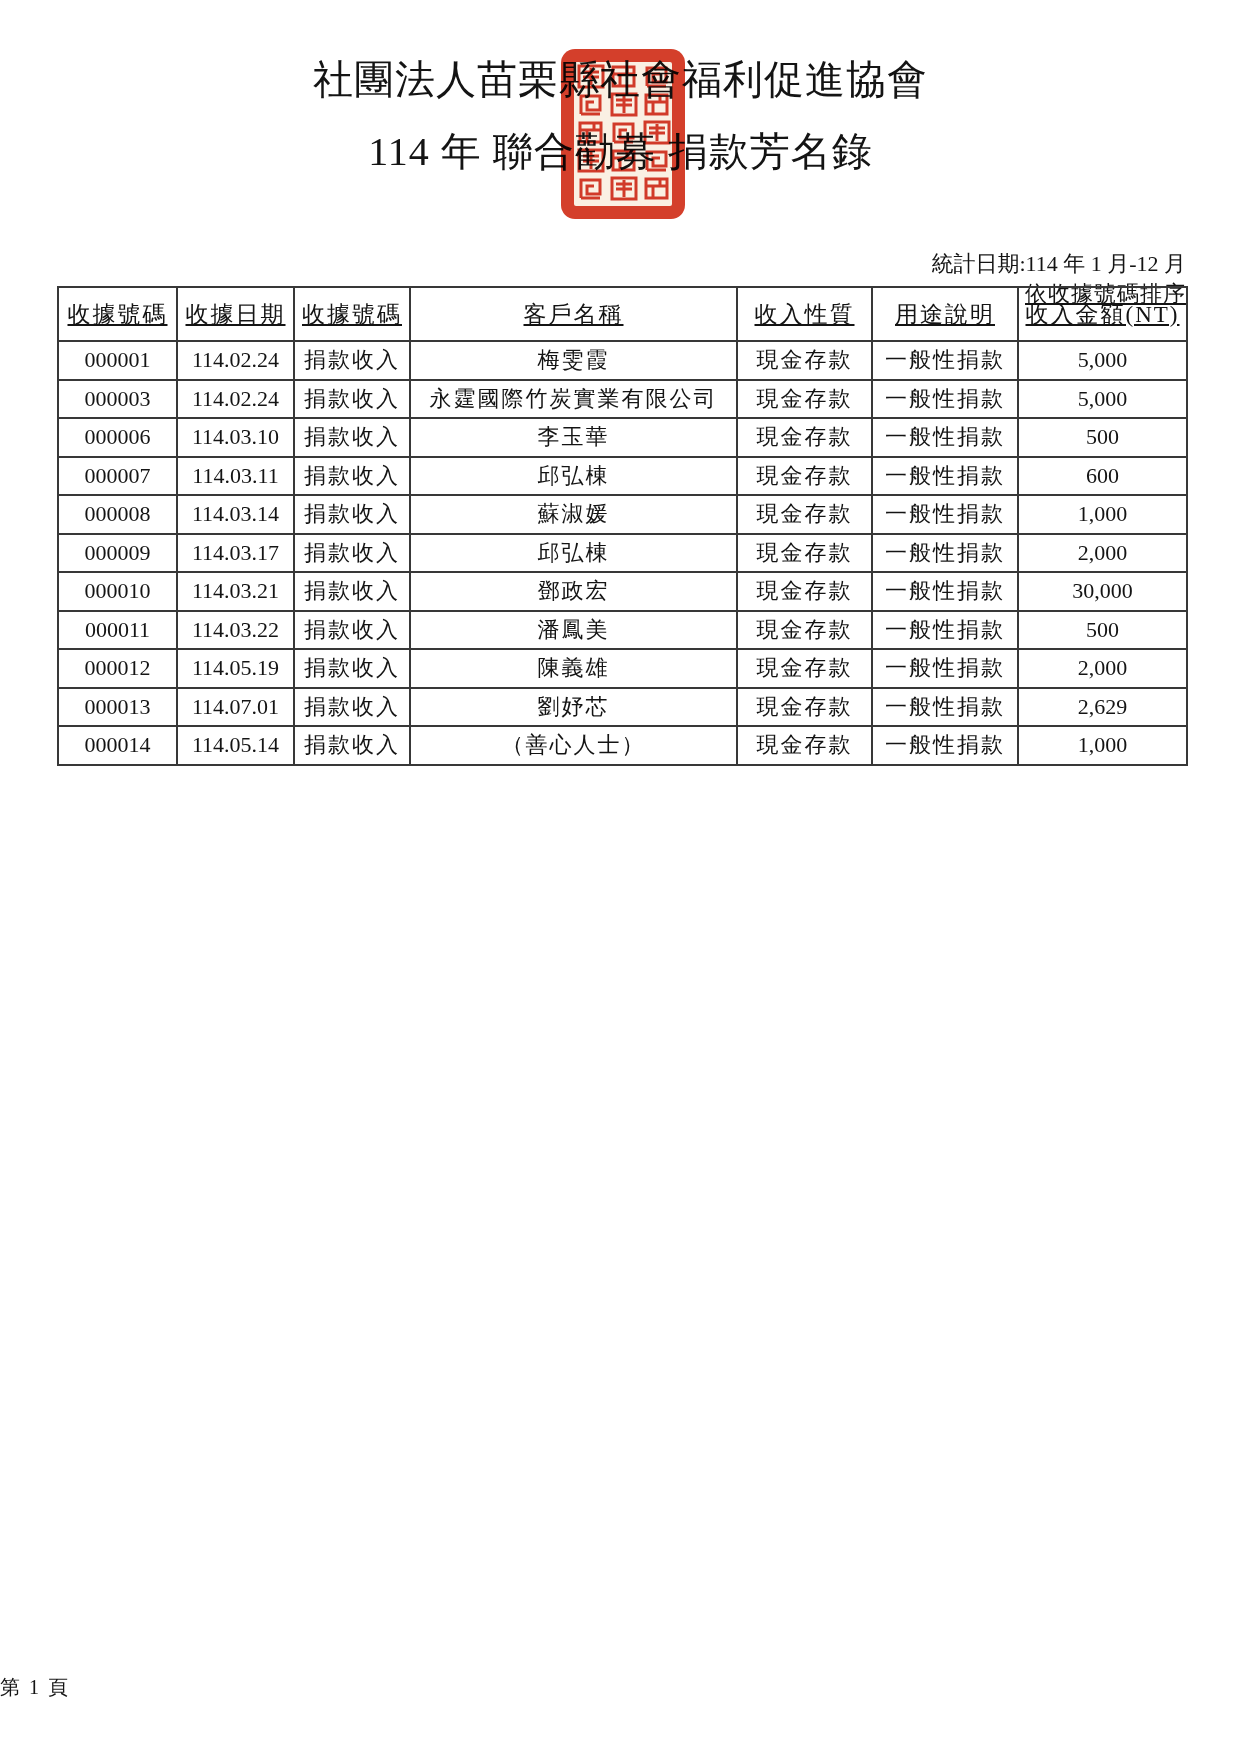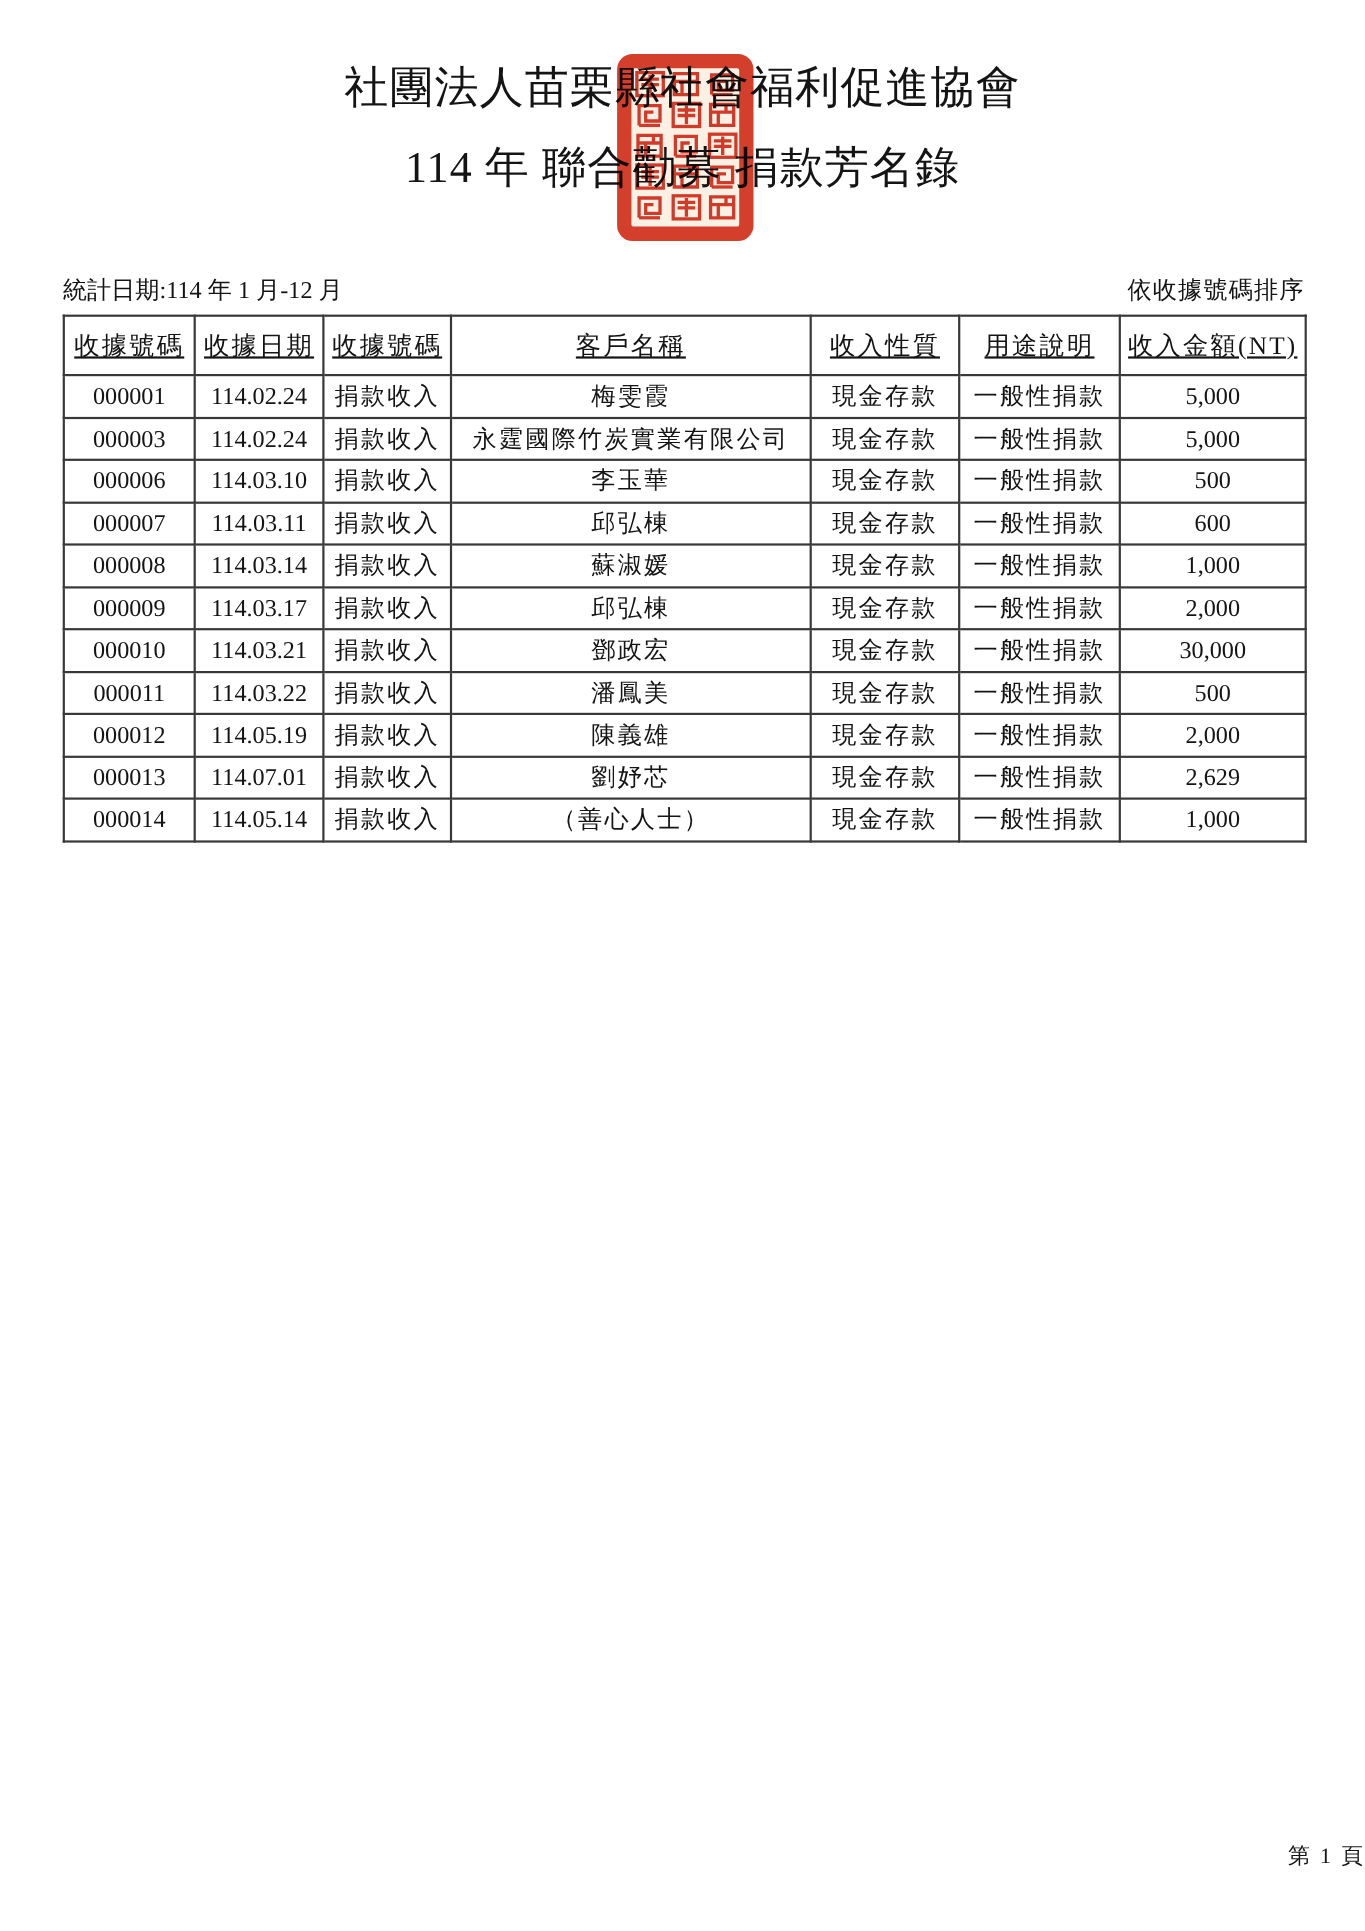--- a/index.html
+++ b/index.html
@@ -18,43 +18,43 @@
     text-align:center;font-size:40px;font-weight:normal;letter-spacing:1px;
     z-index:2;white-space:nowrap;
   }
   .seal{
     position:absolute;left:560px;top:48px;width:126px;height:172px;
     z-index:3;mix-blend-mode:multiply;opacity:.96;
   }
   .meta{
     position:absolute;left:57px;top:249px;width:1129px;
     display:flex;justify-content:space-between;align-items:flex-end;
-    font-size:22px;z-index:2;
-  }
-  .meta .right{font-size:22px;letter-spacing:1px;}
+    font-size:22px;z-index:2;flex-direction:column;
+  }
+  .meta .right{font-size:22px;letter-spacing:1px;text-decoration:underline;}
   table.donations{
     position:absolute;left:57px;top:286px;width:1129px;
     border-collapse:collapse;table-layout:fixed;z-index:2;
     background:transparent;
   }
   table.donations th,table.donations td{
     border:2px solid #383838;text-align:center;vertical-align:middle;
     padding:0;overflow:hidden;white-space:nowrap;
   }
   table.donations th{
     height:52px;font-size:23px;font-weight:normal;letter-spacing:2px;text-decoration:underline;
   }
   table.donations td{
     height:36.5px;font-size:22px;
   }
   table.donations td.cjk{letter-spacing:2px;}
   col.c0{width:119px}col.c1{width:117px}col.c2{width:116px}
   col.c3{width:327px}col.c4{width:135px}col.c5{width:146px}col.c6{width:169px}
   .footer{
-    position:absolute;top:1674px;left:0;width:1241px;text-align:right;
+    position:absolute;top:1674px;left:0;width:1241px;text-align:left;
     font-size:20px;letter-spacing:2px;
   }
 </style>
 </head>
 <body>
 
 <div class="seal">
   <svg width="126" height="172" viewBox="0 0 126 172" xmlns="http://www.w3.org/2000/svg">
     <defs>
       <g id="gA" stroke="#cf3220" stroke-width="3" fill="none">

